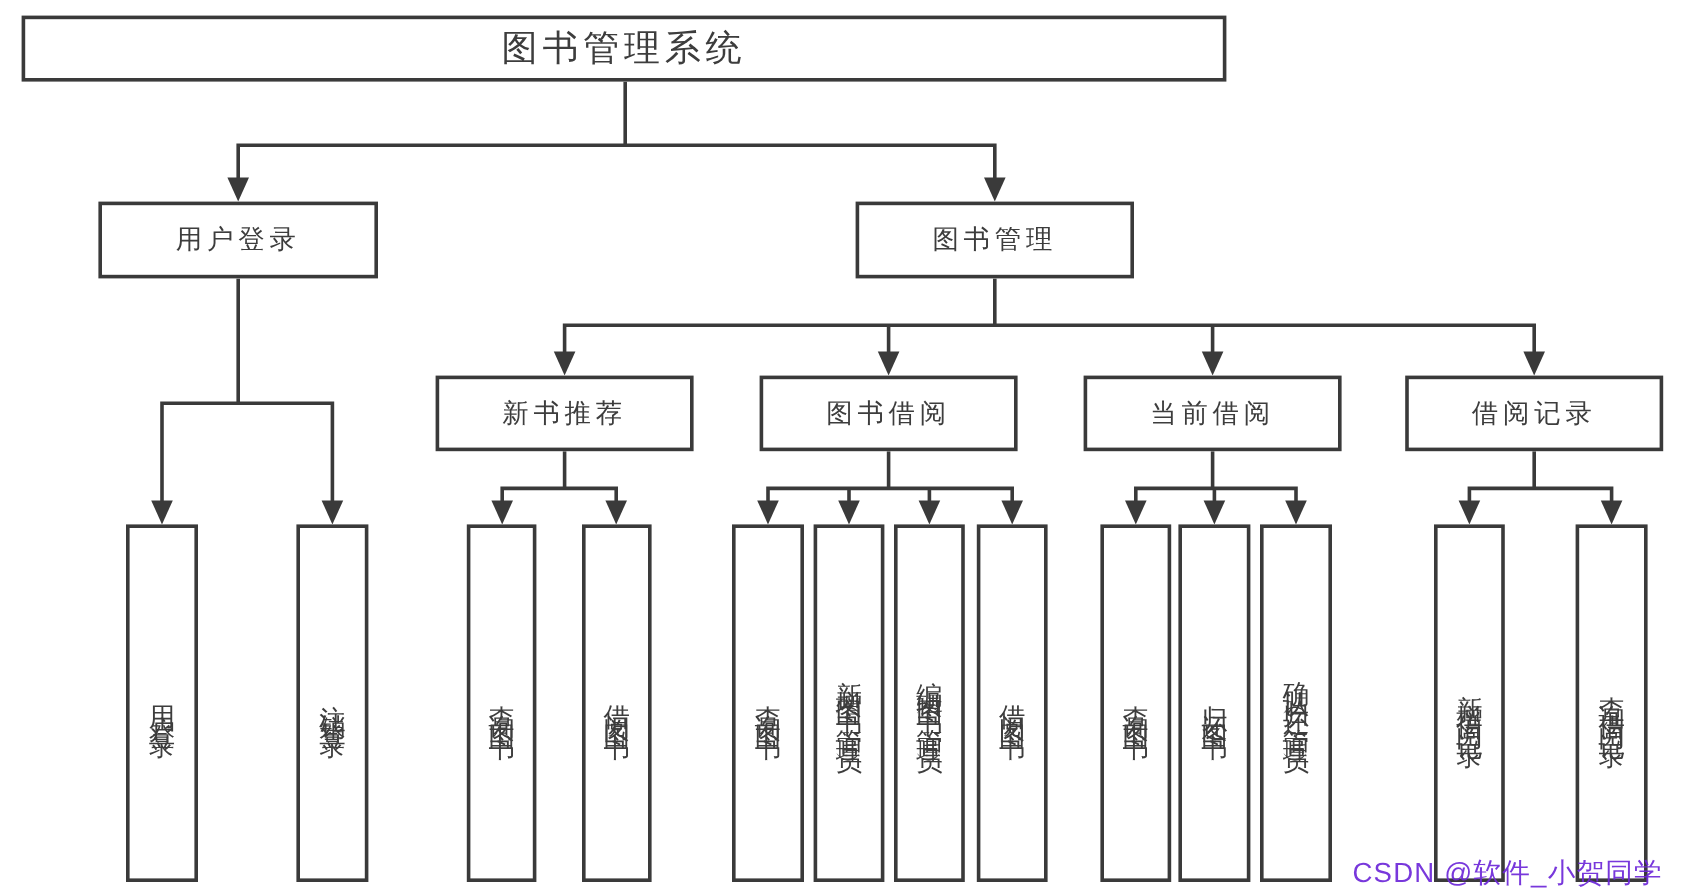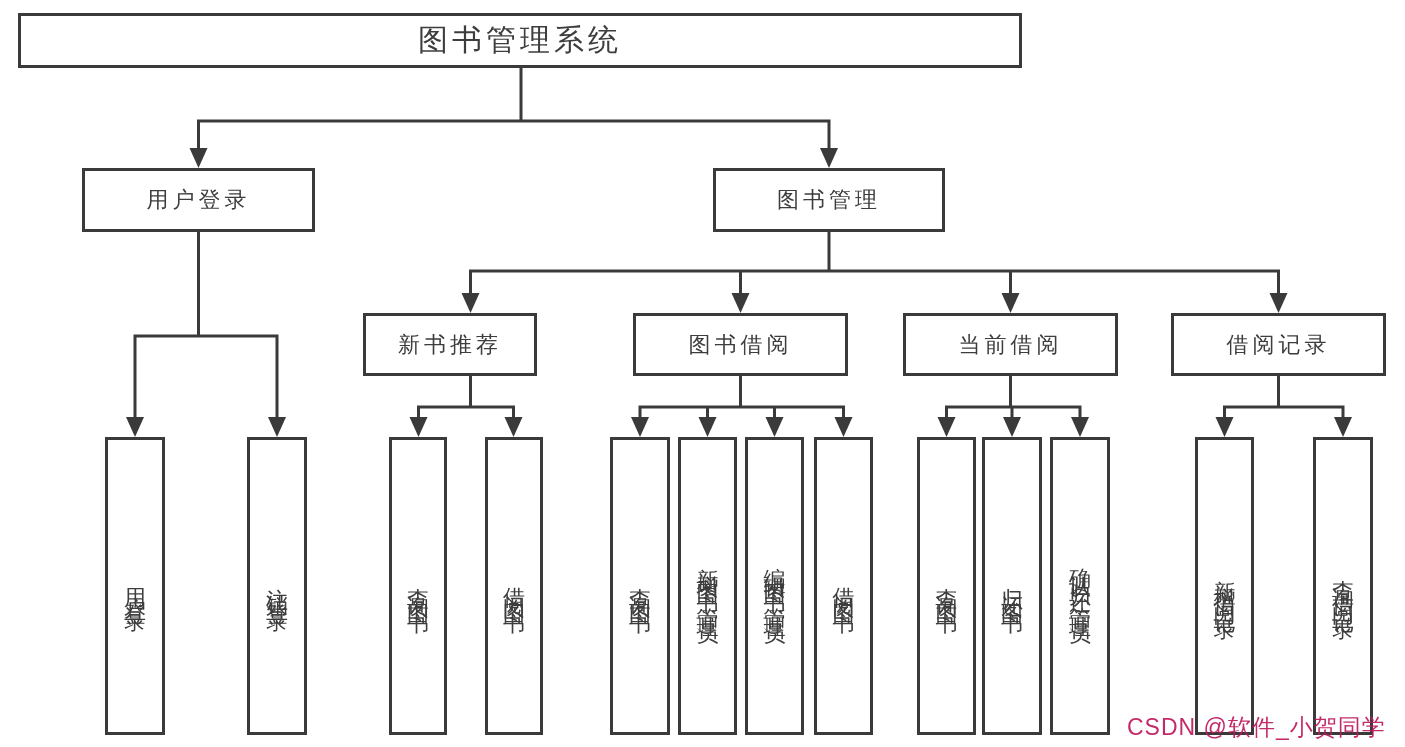--- a/index.html
+++ b/index.html
@@ -46,21 +46,21 @@
     font-size: 22px;
     letter-spacing: 8px;
     line-height: 1;
   }
   .watermark {
     position: absolute;
     left: 1127px;
     top: 712px;
     font-size: 23px;
     letter-spacing: 1px;
-    color: #be185d;
+    color: #6d28d9;
     opacity: 0.92;
     white-space: nowrap;
     z-index: 5;
   }
 </style>
 </head>
 <body>
 
 <div id="canvas">
 
@@ -105,21 +105,21 @@
       <polygon points="1215.5,417 1233.5,417 1224.5,437"></polygon>
       <polygon points="1334,417 1352,417 1343,437"></polygon>
     </g>
   </svg>
 
   <div class="box root" style="left:18px; top:13px; width:1004px; height:55px;">图书管理系统</div>
 
   <div class="box" style="left:82px; top:168px; width:233px; height:64px;">用户登录</div>
   <div class="box" style="left:713px; top:168px; width:232px; height:64px;">图书管理</div>
 
-  <div class="box" style="left:363px; top:313px; width:174px; height:63px;">新书推荐</div>
+  <div class="box" style="left:363px; top:313px; width:215px; height:63px;">新书推荐</div>
   <div class="box" style="left:903px; top:313px; width:215px; height:63px;">当前借阅</div>
   <div class="box" style="left:633px; top:313px; width:215px; height:63px;">图书借阅</div>
   <div class="box" style="left:1171px; top:313px; width:215px; height:63px;">借阅记录</div>
 
   <div class="box vert" style="left:105px; top:437px; width:60px; height:298px;">用户登录</div>
   <div class="box vert" style="left:247px; top:437px; width:60px; height:298px;">注销登录</div>
 
   <div class="box vert" style="left:389px; top:437px; width:58px; height:298px;">查询图书</div>
   <div class="box vert" style="left:485px; top:437px; width:58px; height:298px;">借阅图书</div>
 

